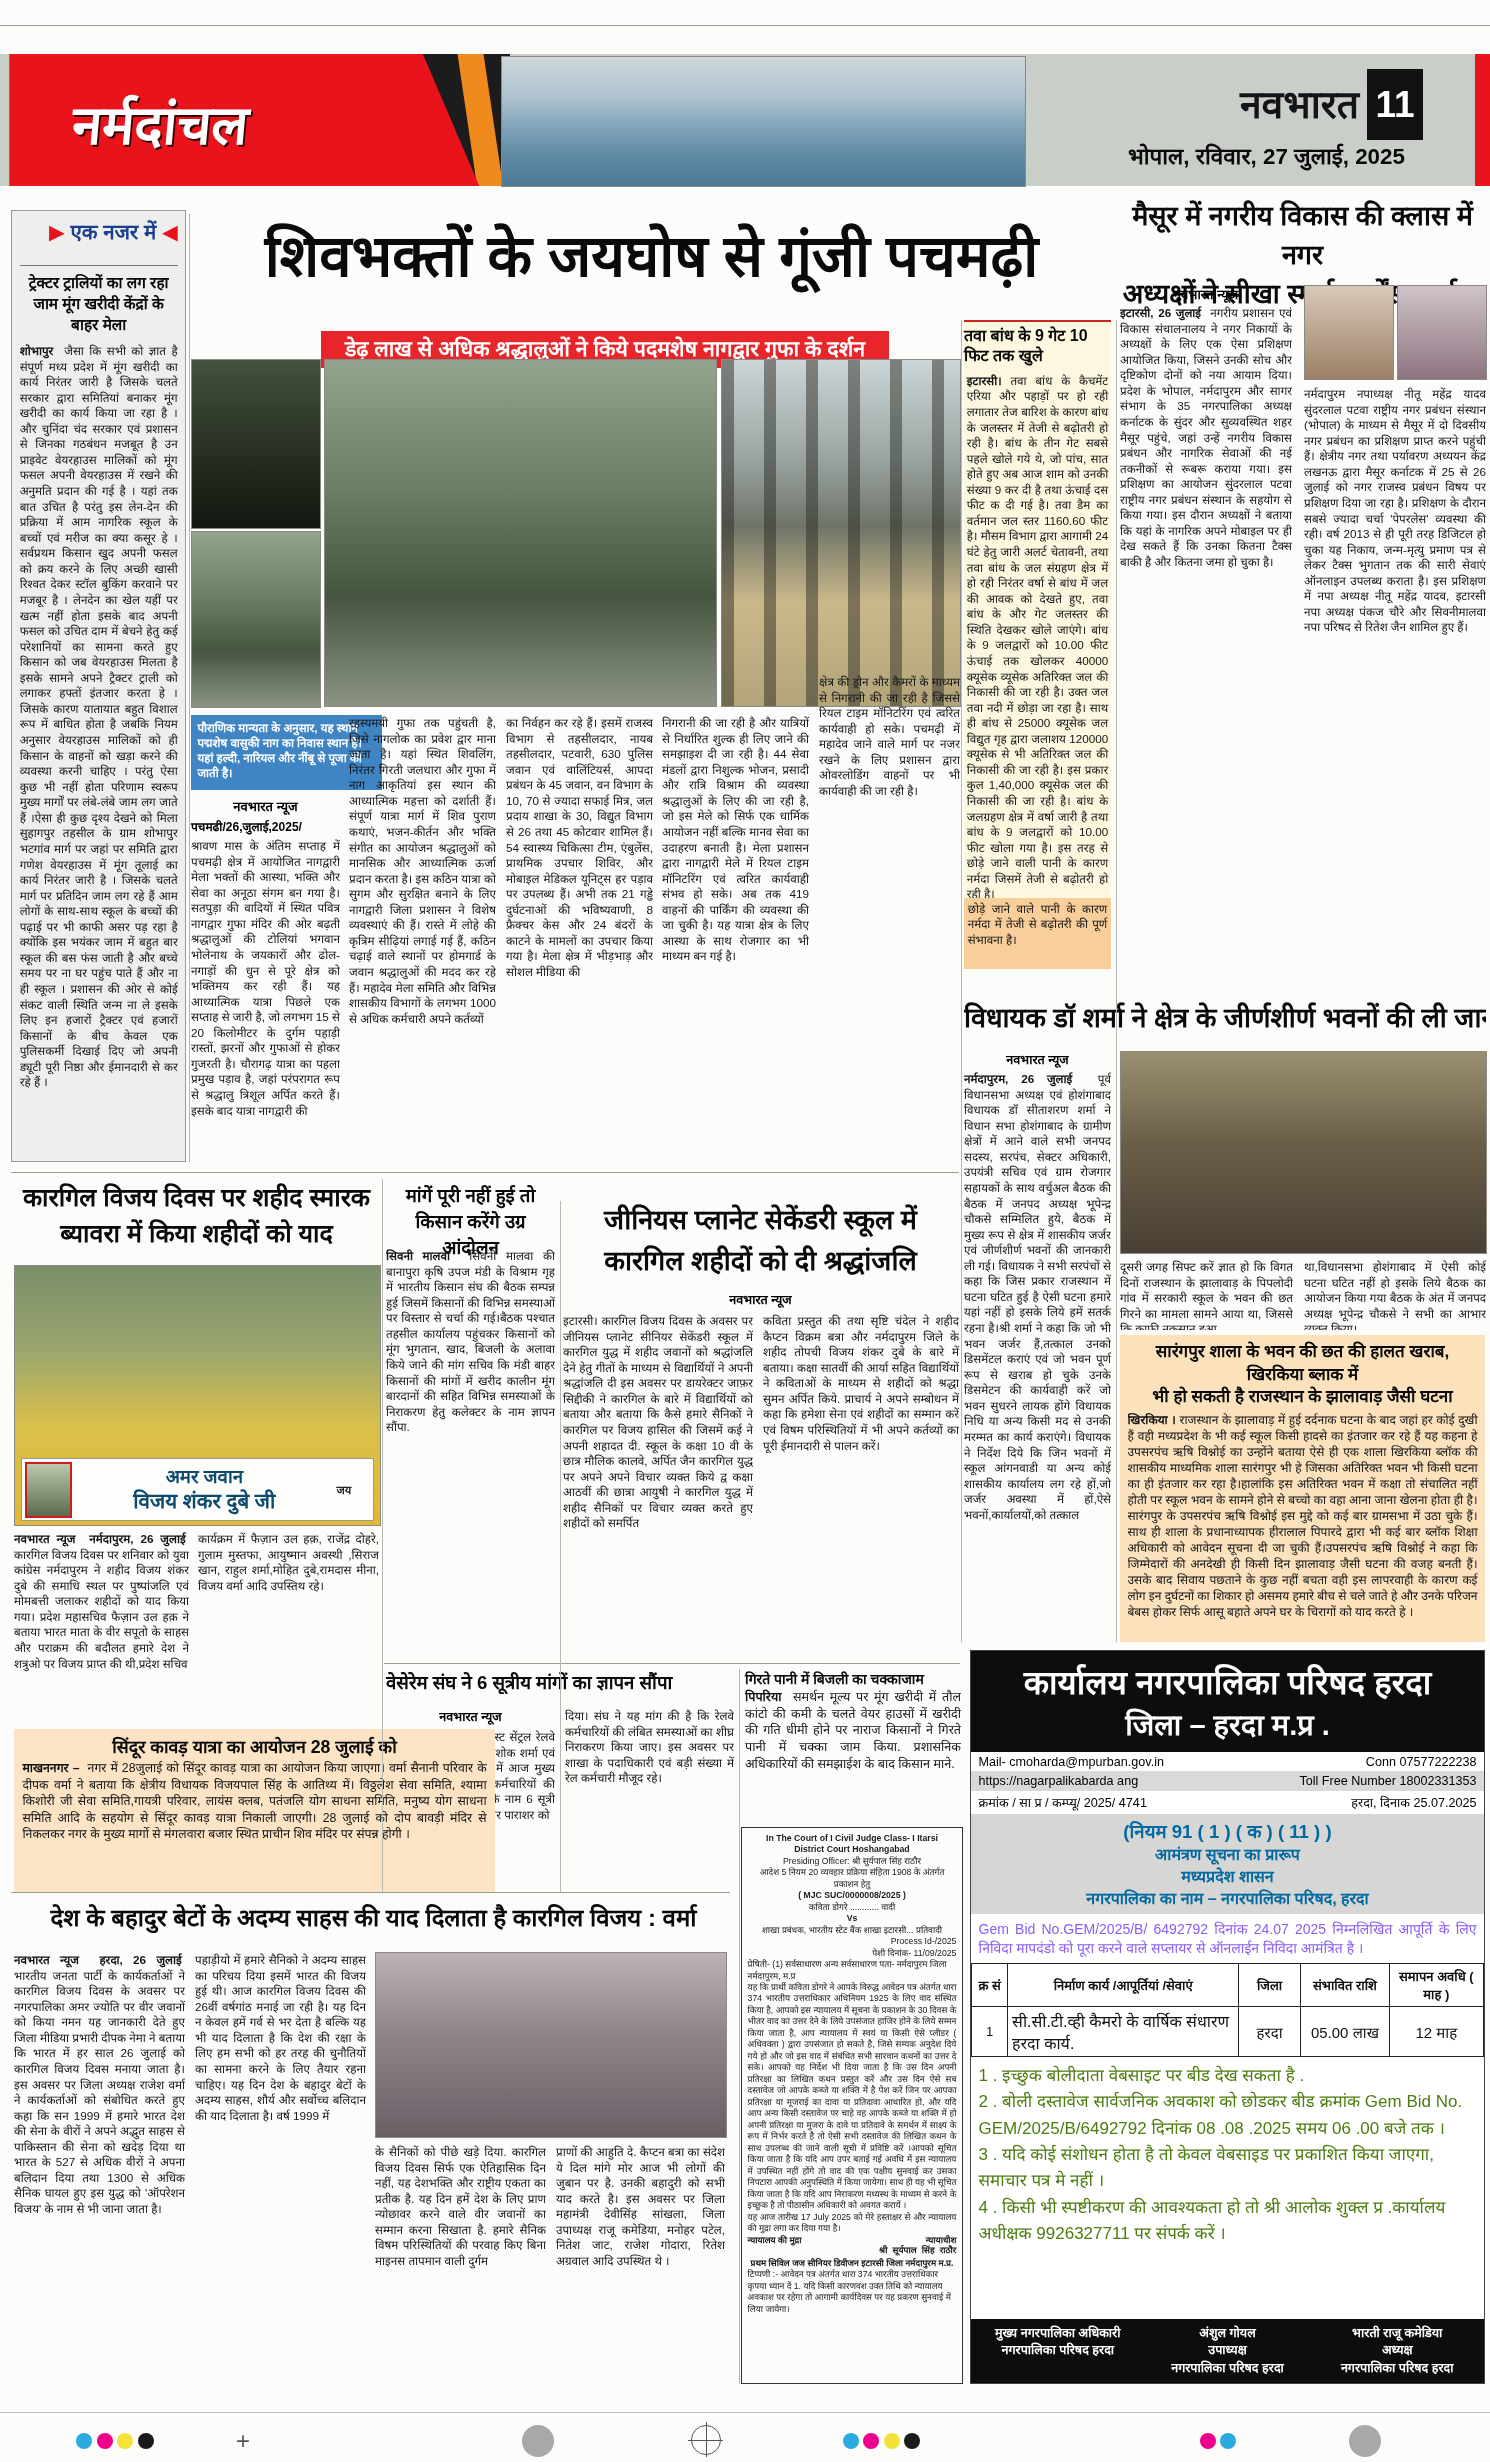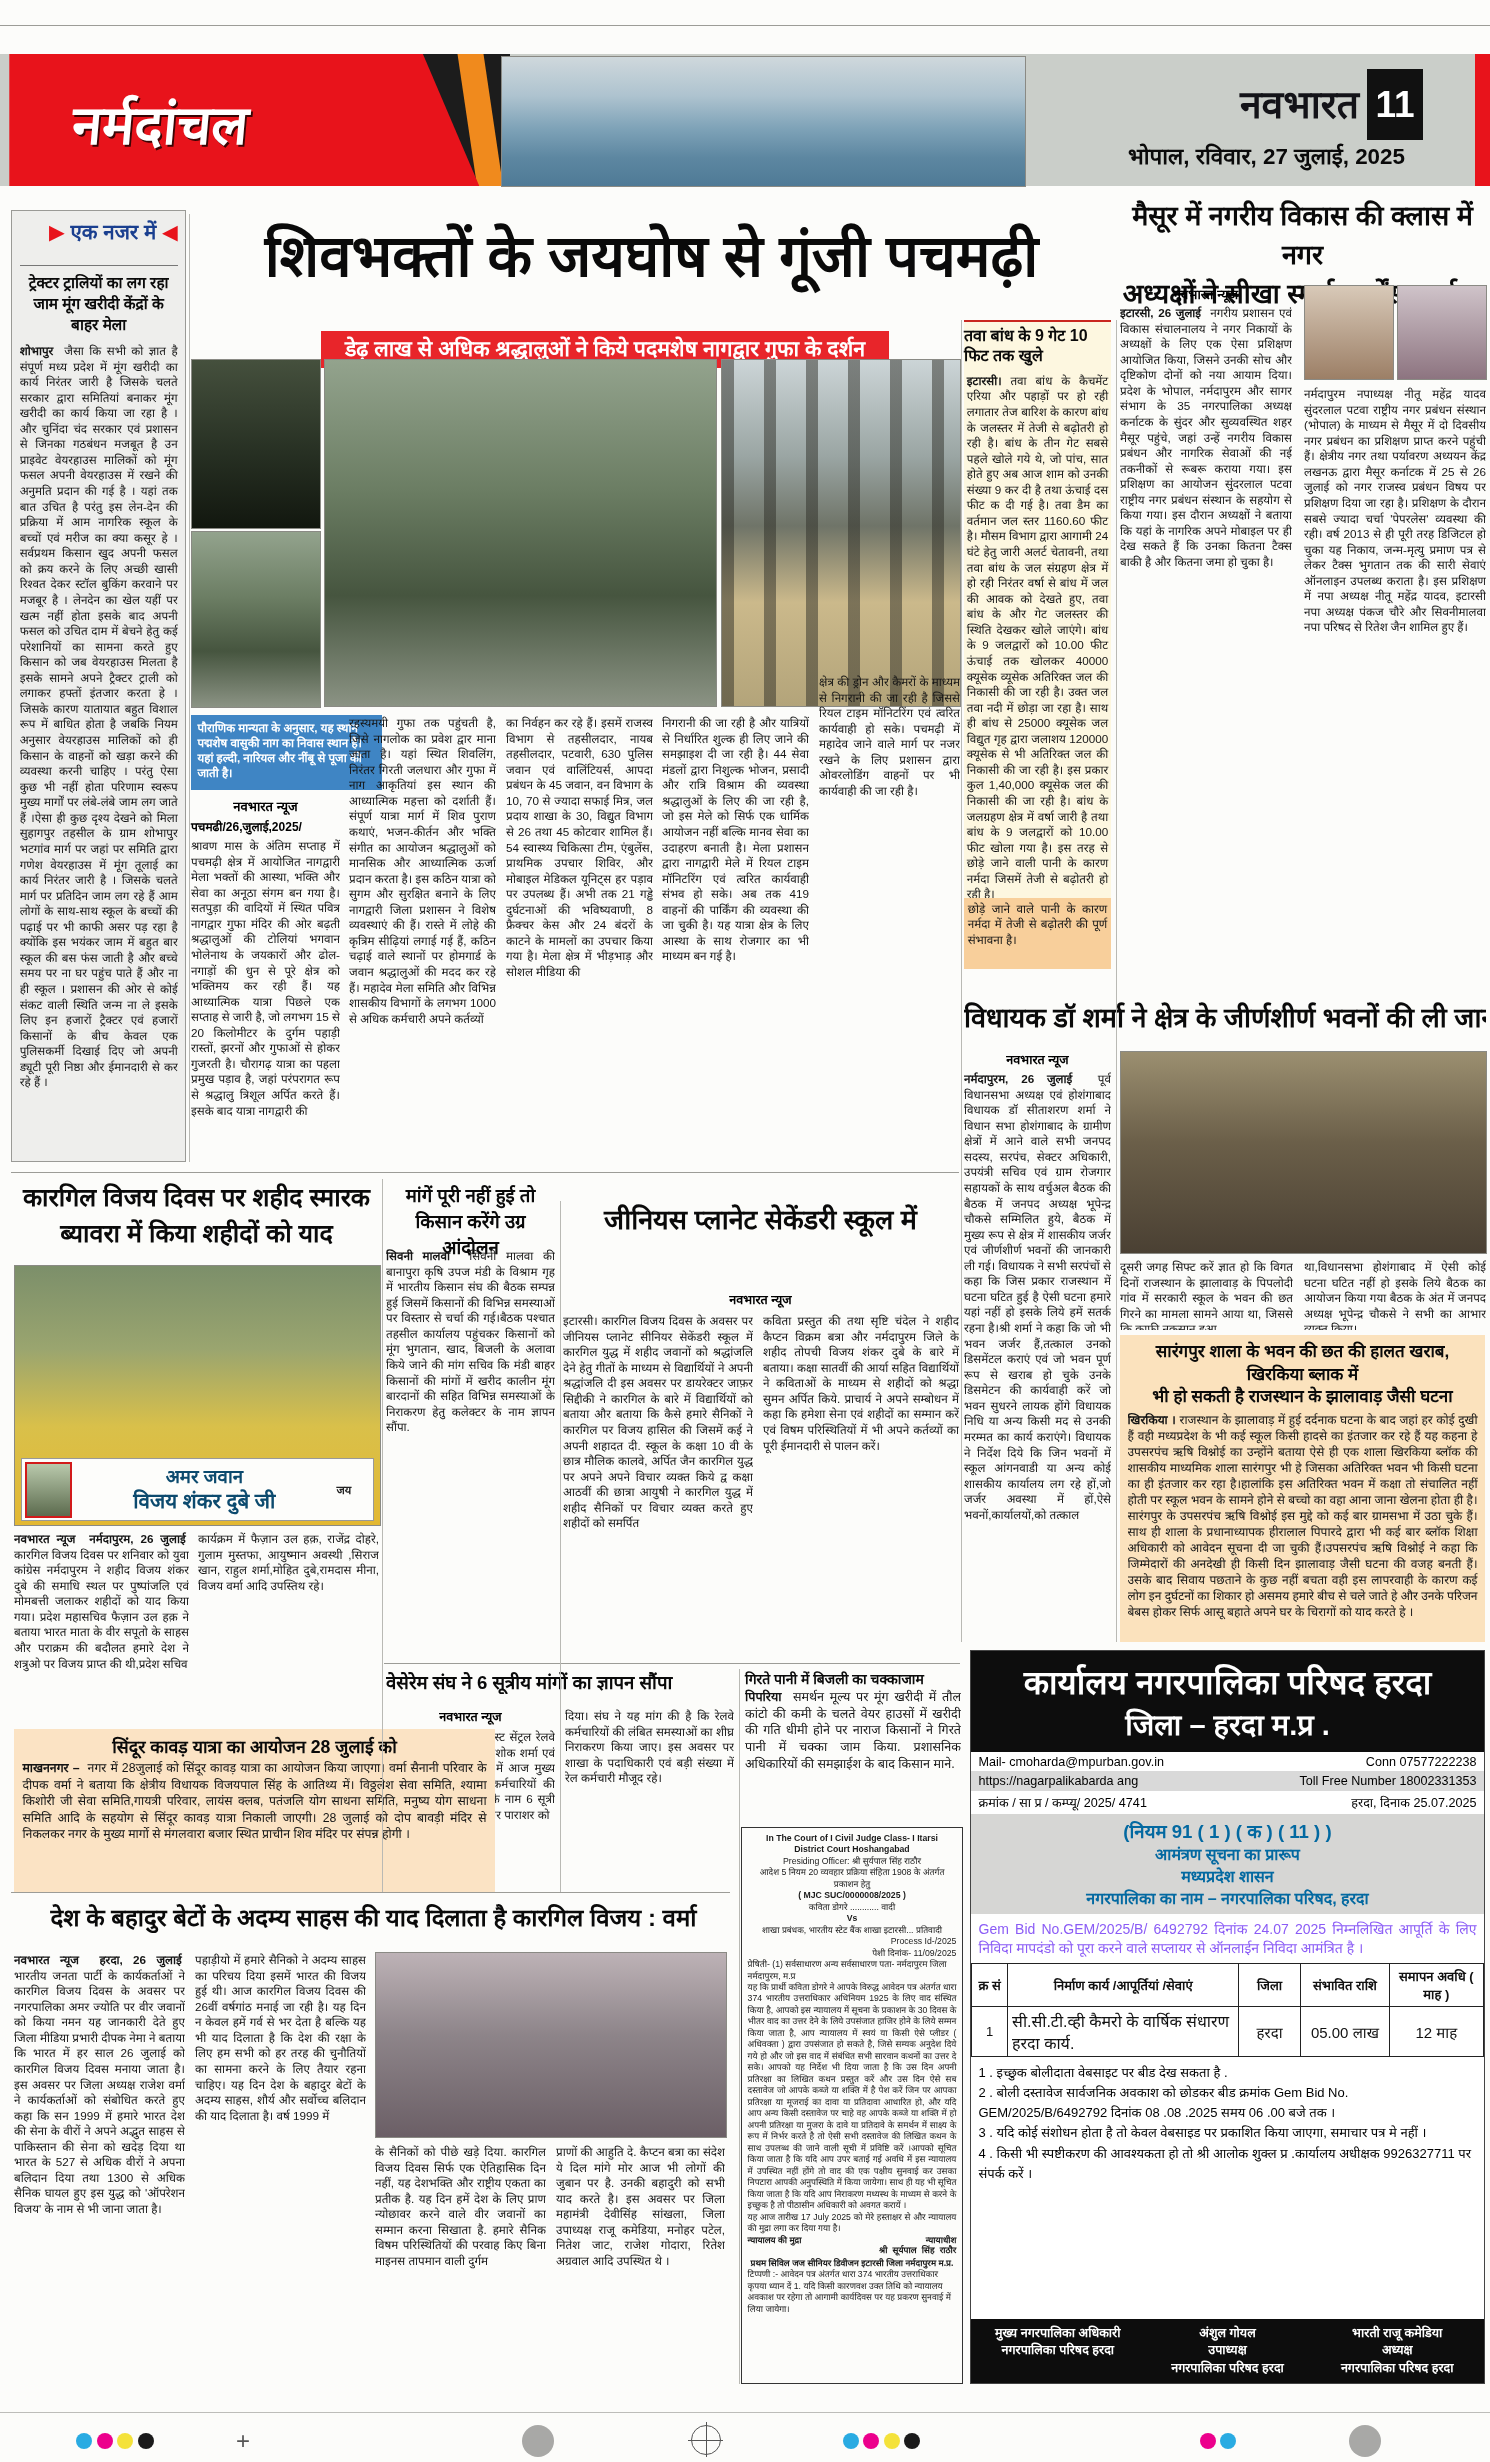--- a/index.html
+++ b/index.html
@@ -148,20 +148,21 @@
     <div>मांगें पूरी नहीं हुई तो</div>
     <div>किसान करेंगे उग्र आंदोलन</div>
   </div>
   <div class="abs bt" style="left:386px;top:1248px;width:169px;height:415px;">
     <span class="dl">सिवनी मालवा</span>&nbsp;
     <span>सिवनी मालवा की बानापुरा कृषि उपज मंडी के विश्राम गृह में भारतीय किसान संघ की बैठक सम्पन्न हुई जिसमें किसानों की विभिन्न समस्याओं पर विस्तार से चर्चा की गई।बैठक पश्चात तहसील कार्यालय पहुंचकर किसानों को मूंग भुगतान, खाद, बिजली के अलावा किये जाने की मांग सचिव कि मंडी बाहर किसानों की मांगों में खरीद कालीन मूंग बारदानों की सहित विभिन्न समस्याओं के निराकरण हेतु कलेक्टर के नाम ज्ञापन सौंपा.</span>
   </div>
 
   <div class="abs hl center" style="left:563px;top:1200px;width:395px;font-size:27px;line-height:1.5;">
     <div>जीनियस प्लानेट सेकेंडरी स्कूल में</div>
+    <div>कारगिल शहीदों को दी श्रद्धांजलि</div>
   </div>
   <div class="abs center dl" style="left:563px;top:1291px;width:395px;font-size:12.6px;">नवभारत न्यूज</div>
   <div class="abs bt" style="left:563px;top:1313px;width:190px;height:350px;">इटारसी। कारगिल विजय दिवस के अवसर पर जीनियस प्लानेट सीनियर सेकेंडरी स्कूल में कारगिल युद्ध में शहीद जवानों को श्रद्धांजलि देने हेतु गीतों के माध्यम से विद्यार्थियों ने अपनी श्रद्धांजलि दी इस अवसर पर डायरेक्टर जाफ़र सिद्दीकी ने कारगिल के बारे में विद्यार्थियों को बताया और बताया कि कैसे हमारे सैनिकों ने कारगिल पर विजय हासिल की जिसमें कई ने अपनी शहादत दी. स्कूल के कक्षा 10 वी के छात्र मौलिक कालवे, अर्पित जैन कारगिल युद्ध पर अपने अपने विचार व्यक्त किये द्व कक्षा आठवीं की छात्रा आयुषी ने कारगिल युद्ध में शहीद सैनिकों पर विचार व्यक्त करते हुए शहीदों को समर्पित</div>
   <div class="abs bt" style="left:763px;top:1313px;width:196px;height:350px;">कविता प्रस्तुत की तथा सृष्टि चंदेल ने शहीद कैप्टन विक्रम बत्रा और नर्मदापुरम जिले के शहीद तोपची विजय शंकर दुबे के बारे में बताया। कक्षा सातवीं की आर्या सहित विद्यार्थियों ने कविताओं के माध्यम से शहीदों को श्रद्धा सुमन अर्पित किये. प्राचार्य ने अपने सम्बोधन में कहा कि हमेशा सेना एवं शहीदों का सम्मान करें एवं विषम परिस्थितियों में भी अपने कर्तव्यों का पूरी ईमानदारी से पालन करें।</div>
 
   <div class="abs hr" style="left:384px;top:1663px;width:576px;"></div>
   <div class="abs hl nowrap" style="left:386px;top:1669px;width:354px;font-size:18.6px;overflow:hidden;">वेसेरेम संघ ने 6 सूत्रीय मांगों का ज्ञापन सौंपा</div>
   <div class="abs center dl" style="left:386px;top:1708px;width:169px;font-size:12.6px;">नवभारत न्यूज</div>
   <div class="abs bt" style="left:386px;top:1729px;width:169px;height:164px;">इटारसी, 26 जुलाई को वेस्ट सेंट्रल रेलवे मजदूर संघ के महामंत्री अशोक शर्मा एवं मंडल संयोजक के नेतृत्व में आज मुख्य शाखा इटारसी ने रेलवे कर्मचारियों की समस्या के लिए प्रबंधक के नाम 6 सूत्री मांगों का ज्ञापन प्रभारी प्रखर पाराशर को</div>
   <div class="abs bt" style="left:565px;top:1708px;width:169px;height:184px;">दिया। संघ ने यह मांग की है कि रेलवे कर्मचारियों की लंबित समस्याओं का शीघ्र निराकरण किया जाए। इस अवसर पर शाखा के पदाधिकारी एवं बड़ी संख्या में रेल कर्मचारी मौजूद रहे।</div>
@@ -251,21 +252,21 @@
       </tr>
       <tr>
         <td class="center">1</td>
         <td style="font-size:16px;">सी.सी.टी.व्ही कैमरो के वार्षिक संधारण हरदा कार्य.</td>
         <td class="center" style="font-size:15px;">हरदा</td>
         <td class="center" style="font-size:15px;">05.00 लाख</td>
         <td class="center" style="font-size:15px;">12 माह</td>
       </tr>
     </tbody>
       </table>
-    <div style="font-size:13px;color:#000000;padding:3.7px 7.5px;line-height:1.55;">
+    <div style="font-size:17px;color:#4d7c0f;padding:3.7px 7.5px;line-height:1.55;">
       <div>1 . इच्छुक बोलीदाता वेबसाइट पर बीड देख सकता है .</div>
       <div>2 . बोली दस्तावेज सार्वजनिक अवकाश को छोडकर बीड क्रमांक Gem Bid No. GEM/2025/B/6492792 दिनांक 08 .08 .2025 समय 06 .00 बजे तक ।</div>
       <div>3 . यदि कोई संशोधन होता है तो केवल वेबसाइड पर प्रकाशित किया जाएगा, समाचार पत्र मे नहीं ।</div>
       <div>4 . किसी भी स्पष्टीकरण की आवश्यकता हो तो श्री आलोक शुक्ल प्र .कार्यालय अधीक्षक 9926327711 पर संपर्क करें ।</div>
     </div>
     <div style="position:absolute;left:0;right:0;bottom:0;background:#0d0d0d;color:#fff;display:flex;text-align:center;font-size:12.6px;font-weight:bold;padding:5.6px 1.9px;line-height:1.4;">
       <div style="flex:1;">
         <div>मुख्य नगरपालिका अधिकारी</div>
         <div>नगरपालिका परिषद हरदा</div>
       </div>

